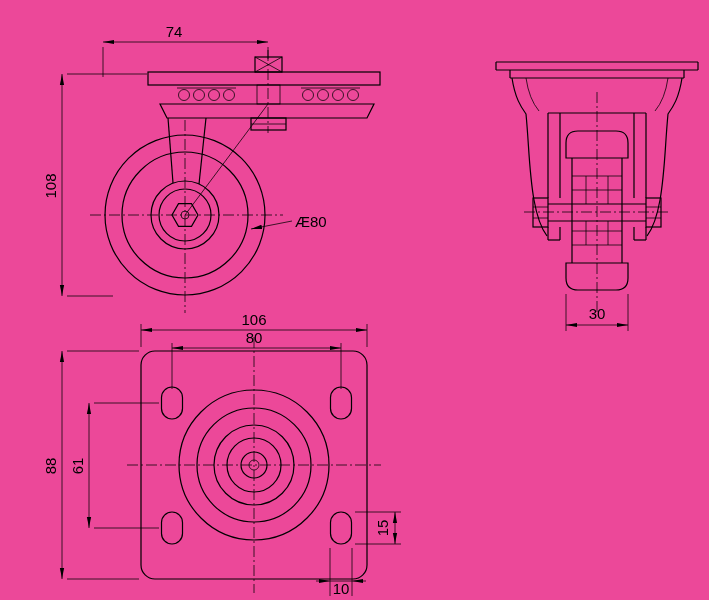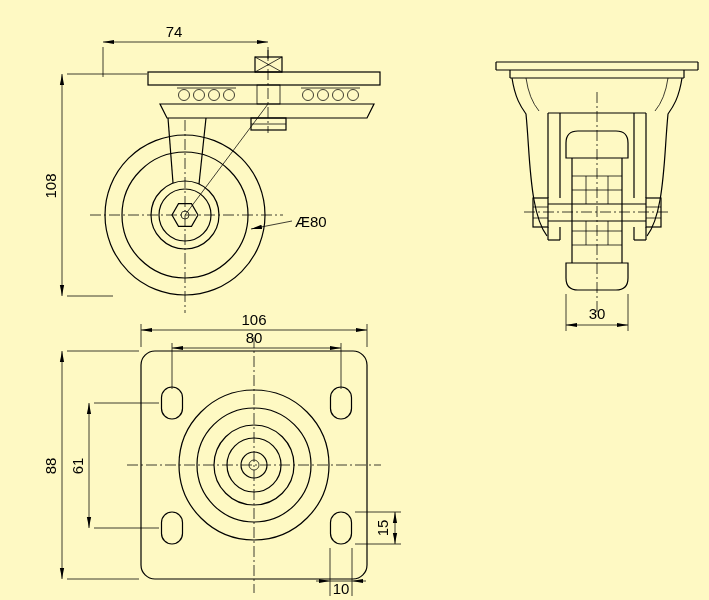--- a/index.html
+++ b/index.html
@@ -1,20 +1,20 @@
 <!DOCTYPE html>
 <html><head>
 <meta charset="utf-8">
 <style>
   html, body { margin: 0; padding: 0; background: #ffffff; }
   .page {
     position: relative;
     width: 709px;
     height: 600px;
-    background: #fef9c3;
+    background: #ec4899;
     overflow: hidden;
   }
   svg text {
     font-family: "Liberation Sans", sans-serif;
     font-size: 15px;
     fill: #000000;
   }
   .ln  { stroke: #000; stroke-width: 1.2; fill: none; }   
   .tn  { stroke: #000; stroke-width: 0.75; fill: none; }  
   .dim { stroke: #000; stroke-width: 0.75; fill: none; }  

